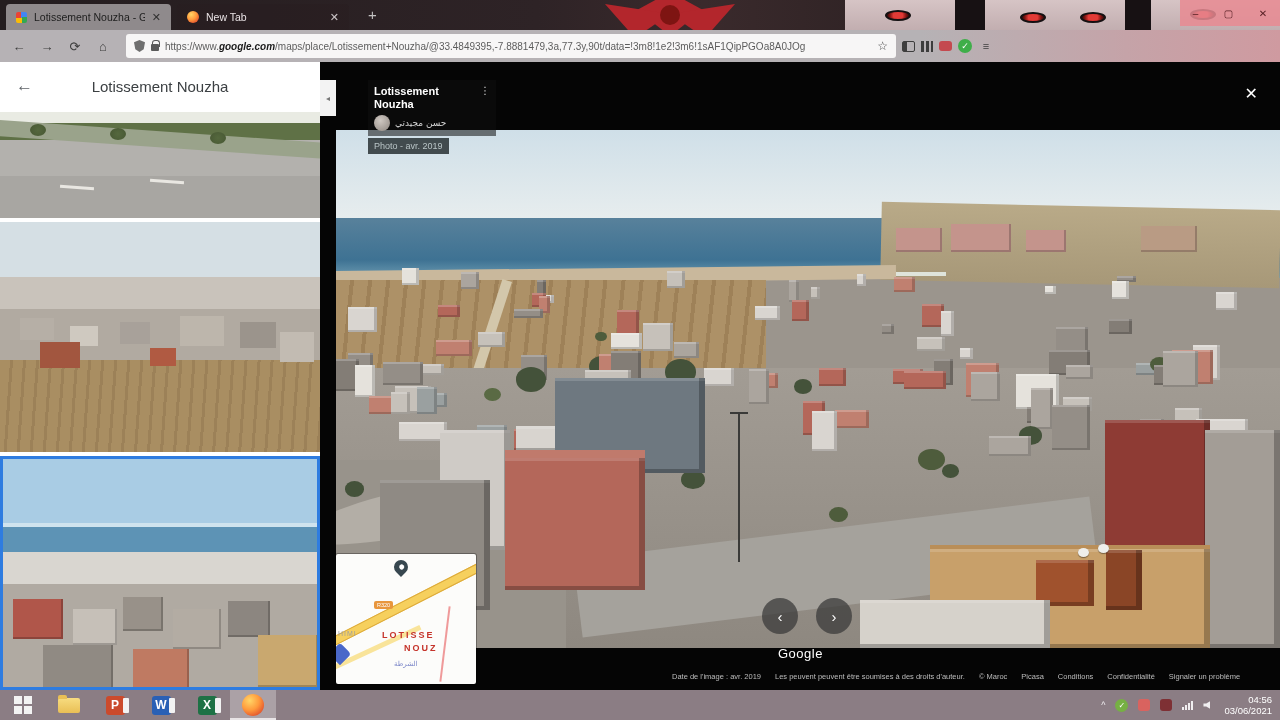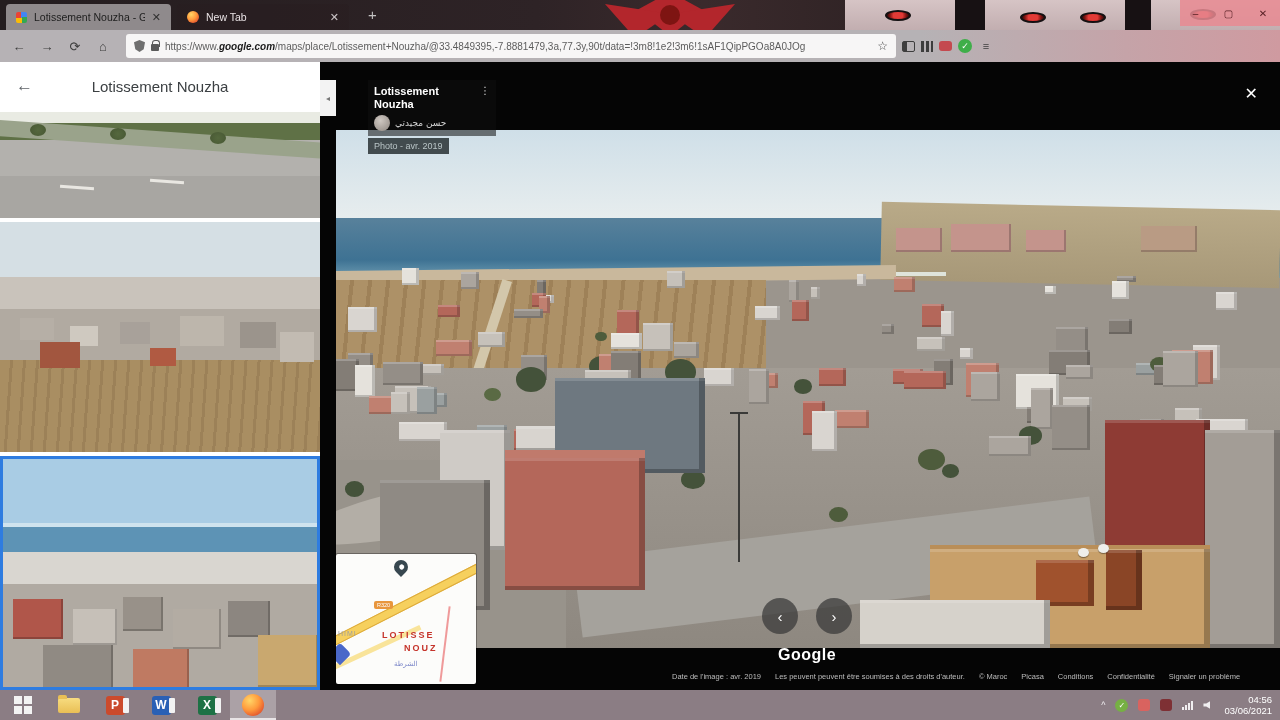--- a/index.html
+++ b/index.html
@@ -117,21 +117,21 @@
   .mm-himi{position:absolute;left:2px;top:76px;font-size:7px;color:#9e9e9e;letter-spacing:1px;}
   .mm-name1{position:absolute;left:46px;top:76px;font-size:9px;font-weight:bold;color:#c5342b;letter-spacing:2px;}
   .mm-name2{position:absolute;left:68px;top:89px;font-size:9px;font-weight:bold;color:#c5342b;letter-spacing:2px;}
   .mm-ar{position:absolute;left:58px;top:106px;font-size:7px;color:#7b86c8;font-family:"DejaVu Sans",sans-serif;}
   .mm-bound{position:absolute;left:108px;top:52px;width:2px;height:76px;background:#ef9a9a;transform:rotate(7deg);}
 
   .navcirc{position:absolute;width:36px;height:36px;border-radius:50%;background:rgba(55,55,55,.72);color:#fff;
     font-size:15px;display:flex;align-items:center;justify-content:center;z-index:960;}
   .prev{left:442px;top:536px;} .next{left:496px;top:536px;}
 
-  .glogo{position:absolute;left:458px;top:584px;color:#fff;font-size:16px;font-weight:bold;letter-spacing:.5px;z-index:960;}
+  .glogo{position:absolute;left:458px;top:584px;color:#fff;font-size:13px;font-weight:normal;letter-spacing:.5px;z-index:960;}
   .attrib{position:absolute;left:352px;top:610px;width:600px;display:flex;gap:14px;z-index:960;
     font-size:7.5px;color:#bdbdbd;white-space:nowrap;}
 
   
   .taskbar{position:absolute;left:0;top:690px;width:1280px;height:30px;background:#8b7d84;display:flex;align-items:center;}
   .tb-item{width:46px;height:30px;display:flex;align-items:center;justify-content:center;}
   .tb-item.active{background:rgba(255,255,255,.28);box-shadow:inset 0 -2px #e8e4e6;}
   .win-logo{width:18px;height:18px;display:grid;grid-template-columns:8px 8px;grid-template-rows:8px 8px;gap:2px;}
   .win-logo div{background:#f3f3f3;}
   .folder{width:22px;height:15px;background:linear-gradient(180deg,#f7dc80,#e9bf55);border-radius:2px;position:relative;}

